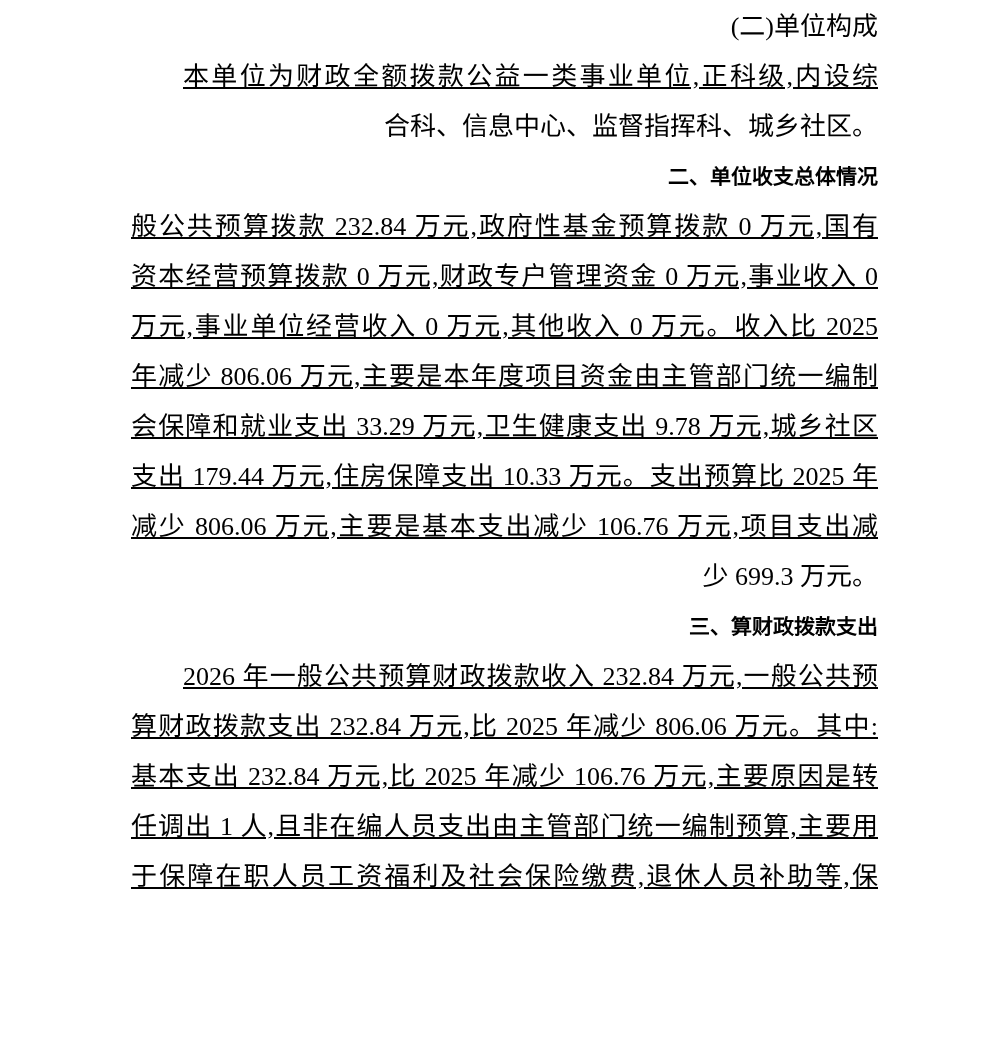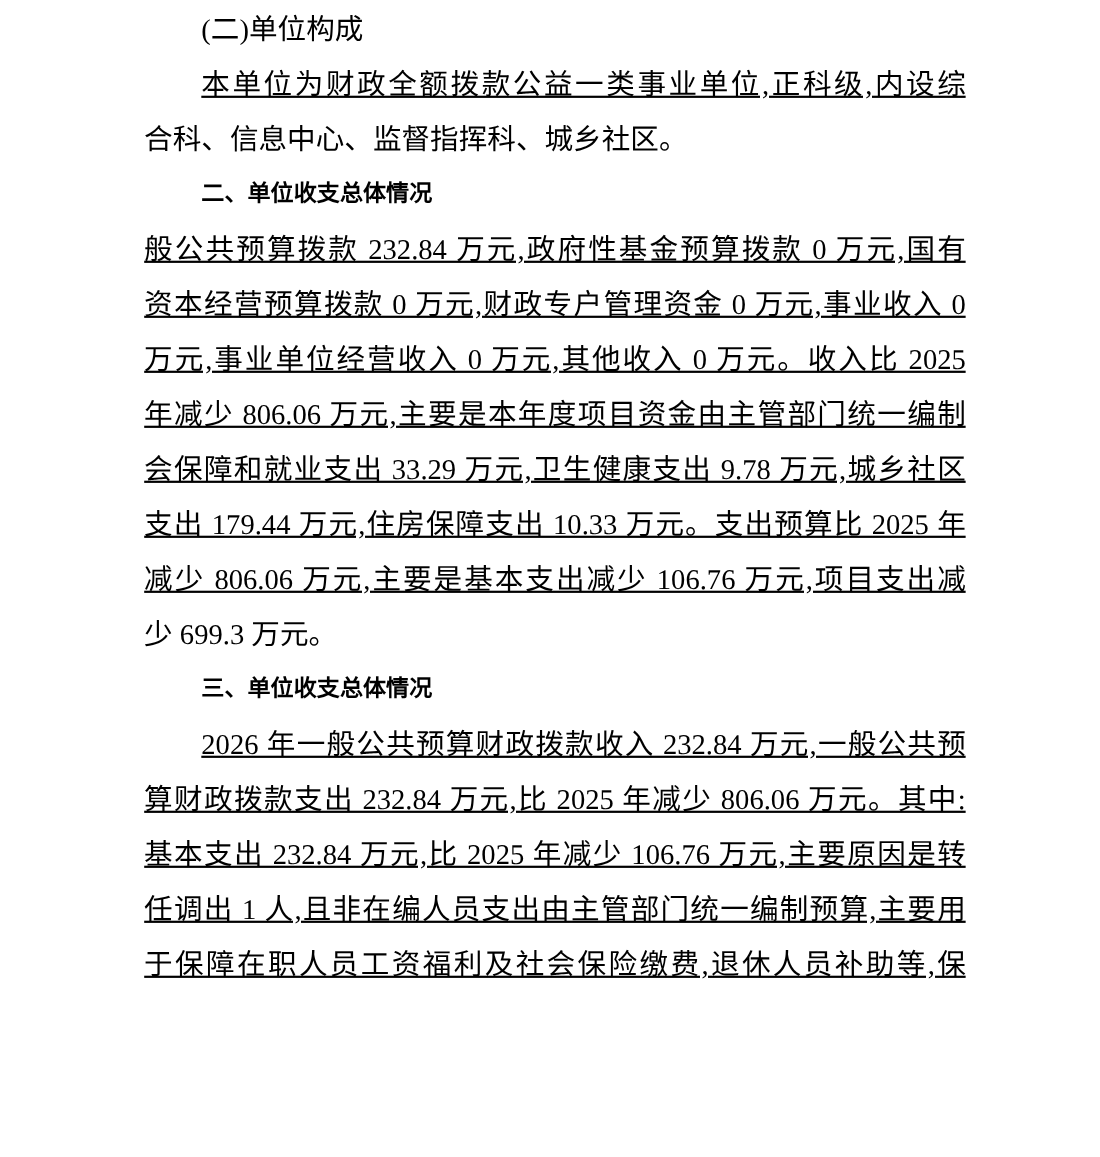--- a/index.html
+++ b/index.html
@@ -18,21 +18,21 @@
   .doc {
     position: absolute;
     top: 2px;
     left: 131px;
     width: 747px;
   }
   .line {
     height: 50px;
     line-height: 50px;
     font-size: 26px;
-    text-align: left;
+    text-align: right;
     overflow: hidden;
   }
   .line.fill {
     text-align: justify;
     text-align-last: justify;
     text-decoration: underline;
   }
   .line.indent {
     padding-left: 52px;
   }
@@ -51,19 +51,19 @@
     <div class="line">合科、信息中心、监督指挥科、城乡社区。</div>
     <div class="line heading indent">二、单位收支总体情况</div>
     <div class="line fill">般公共预算拨款 232.84 万元,政府性基金预算拨款 0 万元,国有</div>
     <div class="line fill">资本经营预算拨款 0 万元,财政专户管理资金 0 万元,事业收入 0</div>
     <div class="line fill">万元,事业单位经营收入 0 万元,其他收入 0 万元。收入比 2025</div>
     <div class="line fill">年减少 806.06 万元,主要是本年度项目资金由主管部门统一编制</div>
     <div class="line fill">会保障和就业支出 33.29 万元,卫生健康支出 9.78 万元,城乡社区</div>
     <div class="line fill">支出 179.44 万元,住房保障支出 10.33 万元。支出预算比 2025 年</div>
     <div class="line fill">减少 806.06 万元,主要是基本支出减少 106.76 万元,项目支出减</div>
     <div class="line">少 699.3 万元。</div>
-    <div class="line heading indent">三、单位收支总体情况</div>
+    <div class="line heading indent">三、算财政拨款支出</div>
     <div class="line indent fill">2026 年一般公共预算财政拨款收入 232.84 万元,一般公共预</div>
     <div class="line fill">算财政拨款支出 232.84 万元,比 2025 年减少 806.06 万元。其中:</div>
     <div class="line fill">基本支出 232.84 万元,比 2025 年减少 106.76 万元,主要原因是转</div>
     <div class="line fill">任调出 1 人,且非在编人员支出由主管部门统一编制预算,主要用</div>
     <div class="line fill">于保障在职人员工资福利及社会保险缴费,退休人员补助等,保</div>
   </div>
 
 </body></html>

